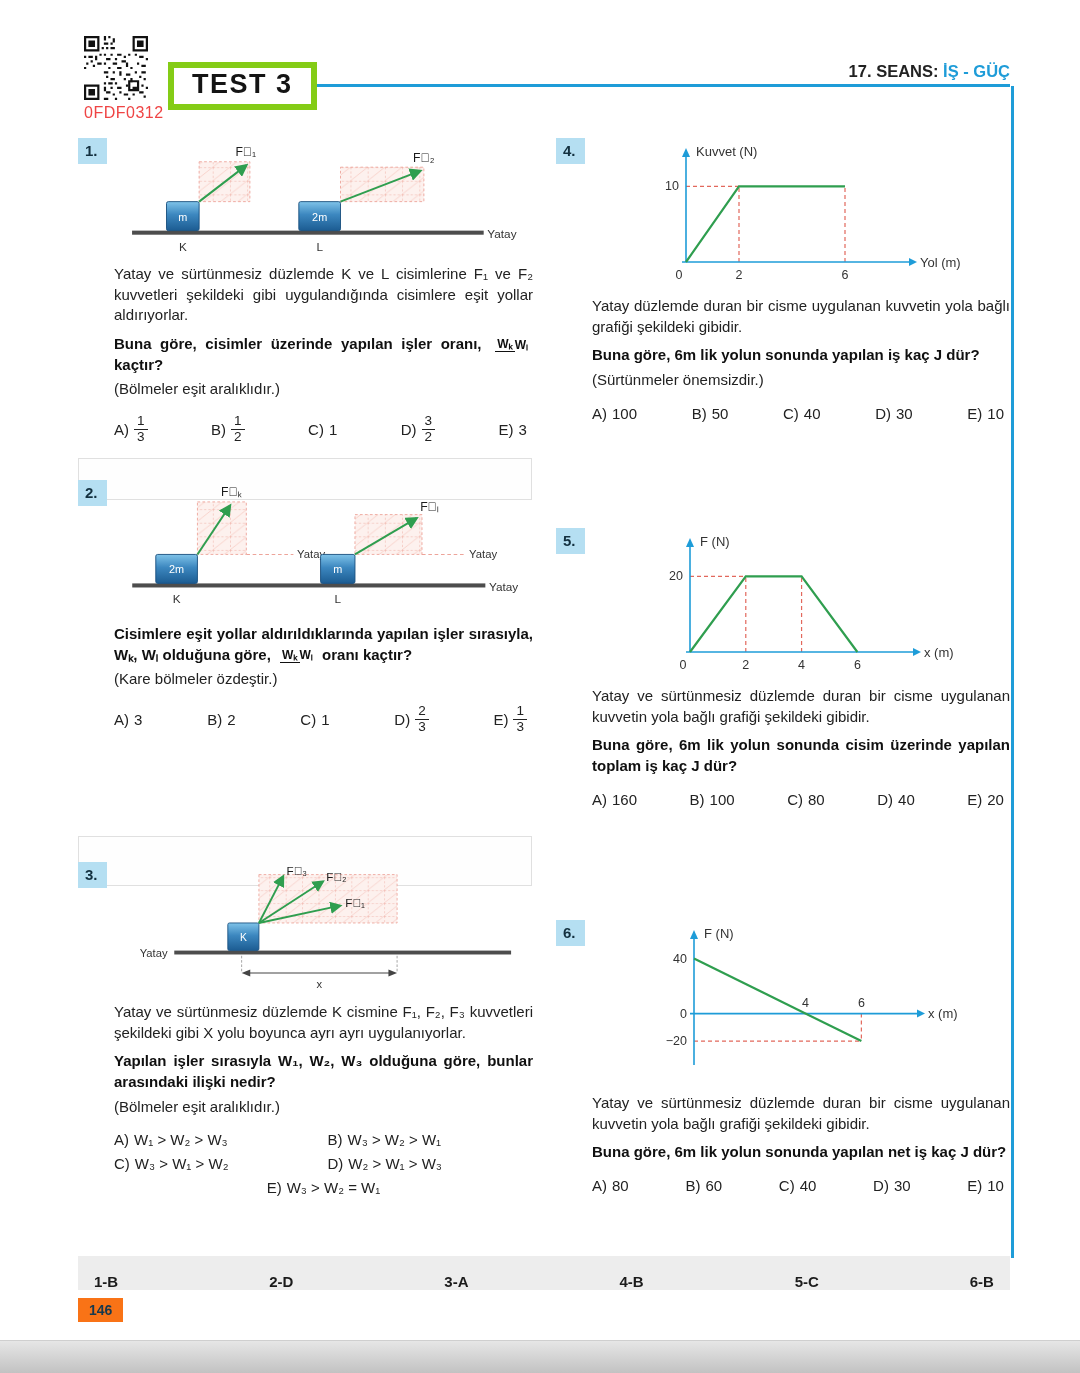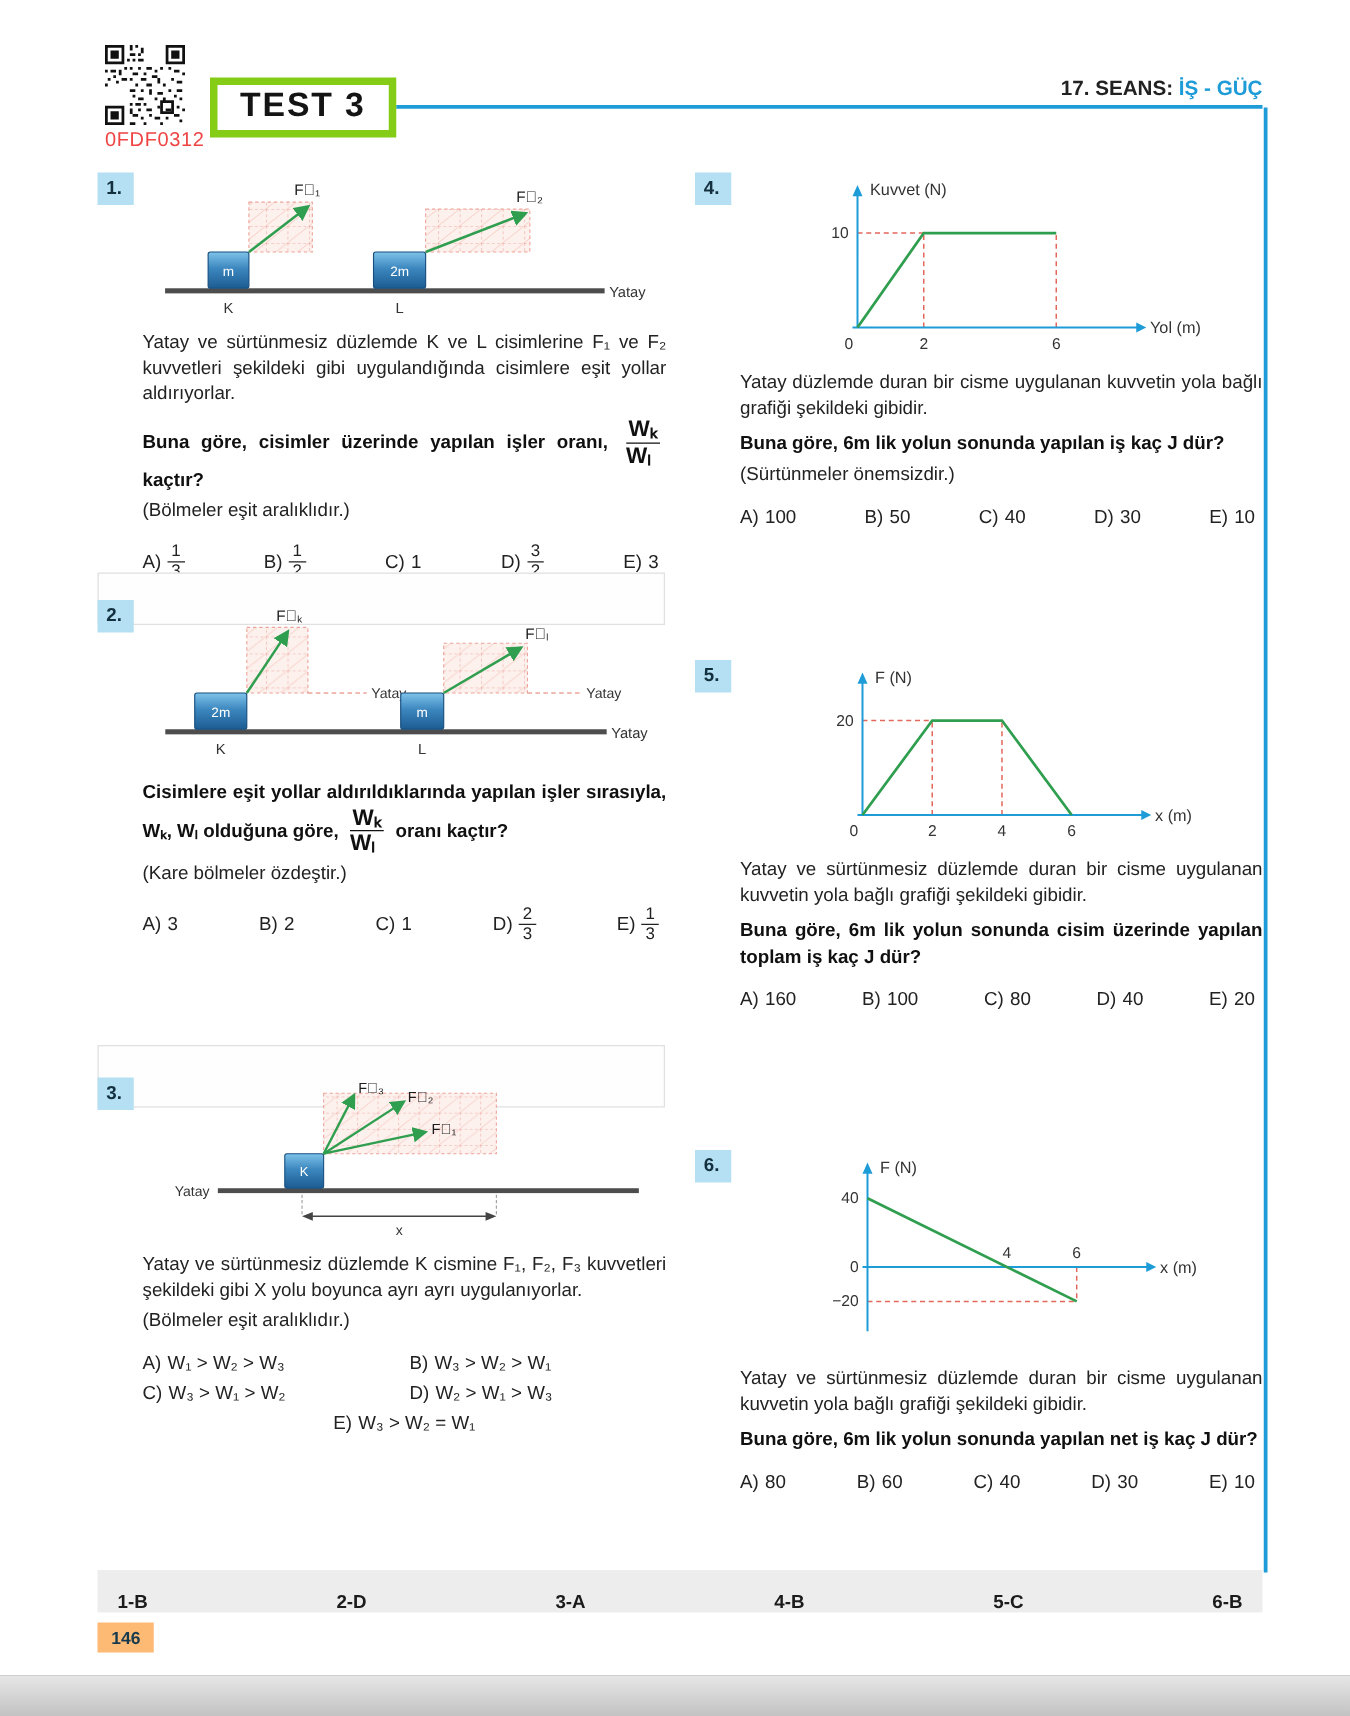--- a/index.html
+++ b/index.html
@@ -25,27 +25,27 @@
   .graph{display:block;}
   .para{margin:8px 0 0 36px;font-size:15px;line-height:1.38;text-align:justify;color:#222;}
   .para.bold{font-weight:bold;color:#101010;}
   .para.note{margin-top:4px;}
   .options{margin:14px 0 0 36px;display:flex;justify-content:space-between;align-items:center;padding-right:6px;}
   .options-grid{margin:14px 0 0 36px;display:grid;grid-template-columns:1fr 1fr;row-gap:7px;column-gap:8px;}
   .options-grid .opt:last-child{grid-column:1/-1;justify-self:center;}
   .opt{display:inline-flex;align-items:center;gap:5px;font-size:15px;color:#222;}
   .frac{display:inline-flex;flex-direction:column;align-items:center;line-height:1.1;font-size:13.5px;}
   .frac .num{border-bottom:1px solid #222;padding:0 3px;}
-  .qfrac{display:inline-flex;flex-direction:column;line-height:1.1;font-size:18px;font-weight:bold;vertical-align:middle;margin:0 5px;}
+  .qfrac{display:inline-flex;align-items:center;line-height:1.1;font-size:12px;font-weight:bold;vertical-align:middle;margin:0 5px;}
   .qfrac .num{border-bottom:1.4px solid #111;padding:0 2px;}
 
   .faintbox{position:absolute;border:1px solid #e0e0e0;background:#fefefe;}
 
   .answer-key{position:absolute;left:78px;top:1256px;width:932px;height:34px;background:#ededed;display:flex;justify-content:space-between;align-items:flex-end;padding:0 16px;font-weight:bold;font-size:15px;color:#1b1b1b;}
-  .page-num{position:absolute;left:78px;top:1298px;background:#fdba74;padding:4px 11px;font-size:14px;font-weight:bold;color:#16394e;}
+  .page-num{position:absolute;left:78px;top:1298px;background:#f97316;padding:4px 11px;font-size:14px;font-weight:bold;color:#16394e;}
   .bottom-strip{position:absolute;left:0;top:1340px;width:1080px;height:33px;background:linear-gradient(#e6e6e6,#c2c2c2);border-top:1px solid #cfcfcf;}
 </style>
 </head>
 <body>
 
 <div class="sheet">
 
   <svg class="qr" width="64" height="64" viewBox="0 0 29 29">
     <rect width="29" height="29" fill="#fff"></rect>
     <path fill="#111" fill-rule="evenodd" d="M0 0h7v7H0z M1 1h5v5H1z M2 2h3v3H2z"></path>
@@ -247,20 +247,21 @@
       <line x1="140" y1="68" x2="234" y2="48" stroke="#2f9e4f" stroke-width="2.2" marker-end="url(#ar3)"></line>
       <text x="240" y="50" font-size="13.5" fill="#1c1c1c">F⃗₁</text>
       <line x1="120" y1="106" x2="120" y2="126" stroke="#999" stroke-width="1" stroke-dasharray="3 2"></line>
       <line x1="300" y1="106" x2="300" y2="126" stroke="#999" stroke-width="1" stroke-dasharray="3 2"></line>
       <line x1="128" y1="126" x2="292" y2="126" stroke="#444" stroke-width="1.3"></line>
       <polygon points="130,122 130,130 120,126" fill="#444"></polygon>
       <polygon points="290,122 290,130 300,126" fill="#444"></polygon>
       <text x="210" y="143" font-size="13" fill="#333" text-anchor="middle">x</text>
     </svg>
     <p class="para">Yatay ve sürtünmesiz düzlemde K cismine F₁, F₂, F₃ kuvvetleri şekildeki gibi X yolu boyunca ayrı ayrı uygulanıyorlar.</p>
+    <p class="para bold">Yapılan işler sırasıyla W₁, W₂, W₃ olduğuna göre, bunlar arasındaki ilişki nedir?</p>
     <p class="para note">(Bölmeler eşit aralıklıdır.)</p>
     <div class="options-grid">
         <span class="opt">
           <span class="opt-label">A)</span>
           <span class="opt-text">W₁ &gt; W₂ &gt; W₃</span>
         </span>
         <span class="opt">
           <span class="opt-label">B)</span>
           <span class="opt-text">W₃ &gt; W₂ &gt; W₁</span>
         </span>

